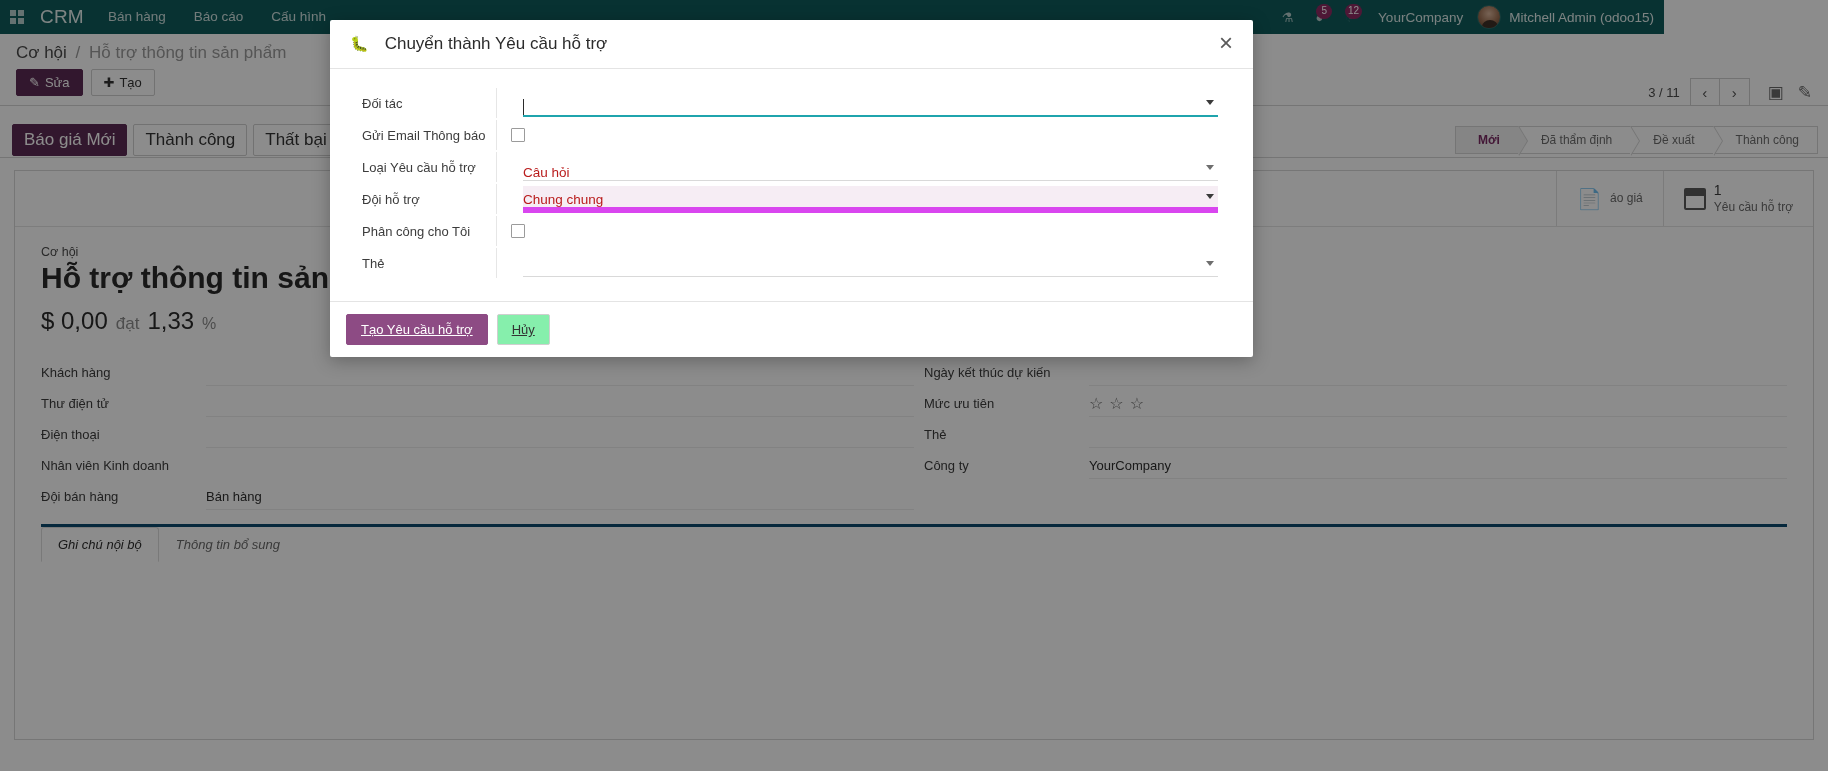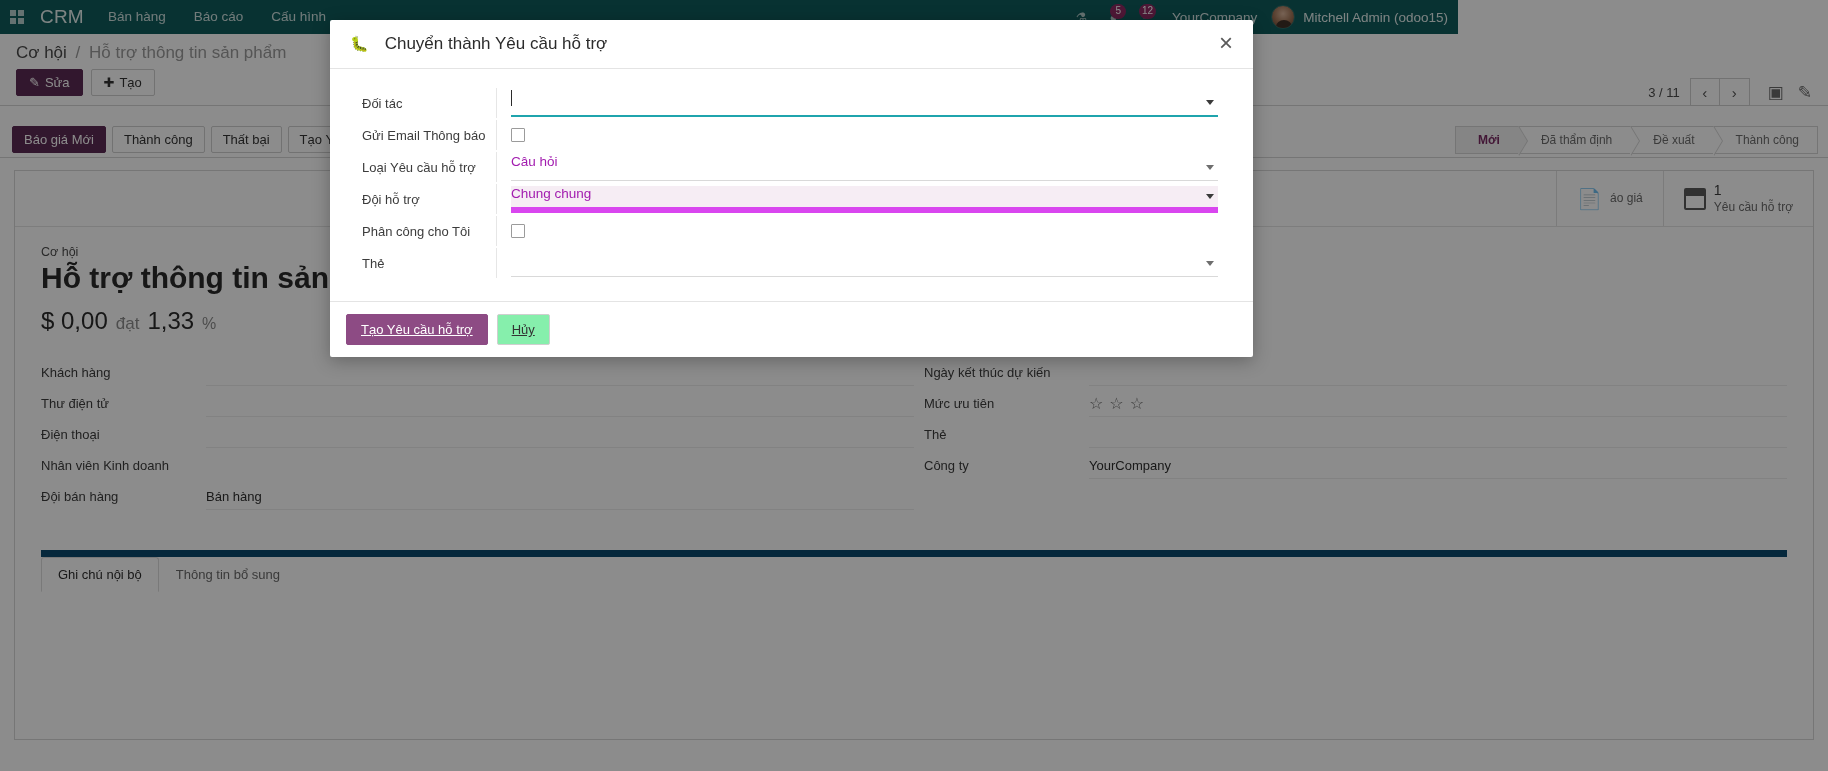--- a/index.html
+++ b/index.html
@@ -10,21 +10,21 @@
     overflow: hidden;
     font-family: "Liberation Sans", sans-serif;
     font-size: 13px;
     color: #374151;
     background: #ffffff;
   }
   .app { position: relative; width: 1828px; height: 771px; }
 
   
   .navbar {
-    position: absolute; top: 0; left: 0; width: 1458px; height: 34px;
+    position: absolute; top: 0; left: 0; width: 1664px; height: 34px;
     background: #0f5c5c;
     display: flex; align-items: center;
     color: #c9dedd;
     z-index: 5;
   }
   .apps-grid {
     width: 34px; height: 34px;
     display: flex; align-items: center; justify-content: center;
     cursor: pointer;
   }
@@ -101,21 +101,21 @@
 
   
   .stage-row {
     position: absolute; top: 122px; left: 0; width: 1828px; height: 36px;
     display: flex; align-items: center; justify-content: space-between;
     background: #fff; border-bottom: 1px solid #d6d6d6;
     padding: 0 10px 0 12px;
   }
   .action-buttons { display: flex; gap: 0; }
   .abtn {
-    font-size: 13px; padding: 5px 11px; border: 1px solid #cfcfcf;
+    font-size: 17px; padding: 5px 11px; border: 1px solid #cfcfcf;
     background: #fff; color: #333; cursor: pointer; white-space: nowrap;
     margin-right: 6px; border-radius: 2px;
   }
   .abtn.is-primary { background: #5c2a54; color: #fff; border-color: #5c2a54; }
   .statusbar { display: flex; align-items: stretch; }
   .st-item {
     position: relative; font-size: 12px; color: #6d6d6d;
     padding: 6px 18px 6px 22px; background: #fff;
     border: 1px solid #d5d5d5; border-right: none; white-space: nowrap;
   }
@@ -182,21 +182,21 @@
     width: 18px; height: 18px; border-radius: 50%;
     background: radial-gradient(circle at 50% 35%, #d9b49a 0%, #9c6f52 55%, #5d4232 100%);
     position: relative; overflow: hidden; flex: 0 0 18px;
   }
   .mini-avatar::after {
     content: ""; position: absolute; left: 3px; bottom: -4px;
     width: 12px; height: 10px; border-radius: 50% 50% 0 0; background: #3f3027;
   }
   .stars { display: flex; gap: 6px; font-size: 16px; color: #6d6d6d; }
 
-  .notebook { margin-top: 38px; border-top: 7px solid #0c4a6e; }
+  .notebook { margin-top: 12px; border-top: 3px solid #0c4a6e; font-style: italic; }
   .nb-tabs { display: flex; }
   .nb-tab {
     font-size: 13px; padding: 9px 16px; color: #6a6a6a; cursor: pointer;
     border: 1px solid transparent; margin-bottom: -1px;
   }
   .nb-tab.active {
     color: #2d2d2d; background: #fff;
     border-color: #ddd #ddd #fff #ddd; border-radius: 3px 3px 0 0;
   }
   .nb-page { min-height: 120px; }
@@ -231,23 +231,23 @@
   }
   .mfield {
     flex: 1 1 auto; border-left: 1px solid #e6e6e6; padding-left: 14px;
     display: flex; align-items: center; min-height: 30px;
   }
   .mfield-inner {
     flex: 1 1 auto; position: relative; display: flex; align-items: center;
     max-width: 707px;
   }
   .m2o {
-    width: 100%; height: 27px; display: flex; align-items: flex-start;
+    width: 100%; height: 27px; display: flex; align-items: flex-end;
     border-bottom: 1px solid #d9d9d9; position: relative;
-    font-size: 13.5px; color: #a21caf; padding-right: 18px;
+    font-size: 13.5px; color: #b91c1c; padding-right: 18px; margin-left: 12px;
   }
   .m2o.focused { border-bottom: 2px solid #1fa4ad; }
   .m2o.required { background: #f6edf4; border-bottom: 6px solid #d946ef; }
   .caret {
     position: absolute; right: 4px; top: 50%; margin-top: -2px;
     width: 0; height: 0; border-left: 4px solid transparent;
     border-right: 4px solid transparent; border-top: 5px solid #6e6e6e;
   }
   .caret.dark { border-top-color: #3a3a3a; }
   .text-cursor {

